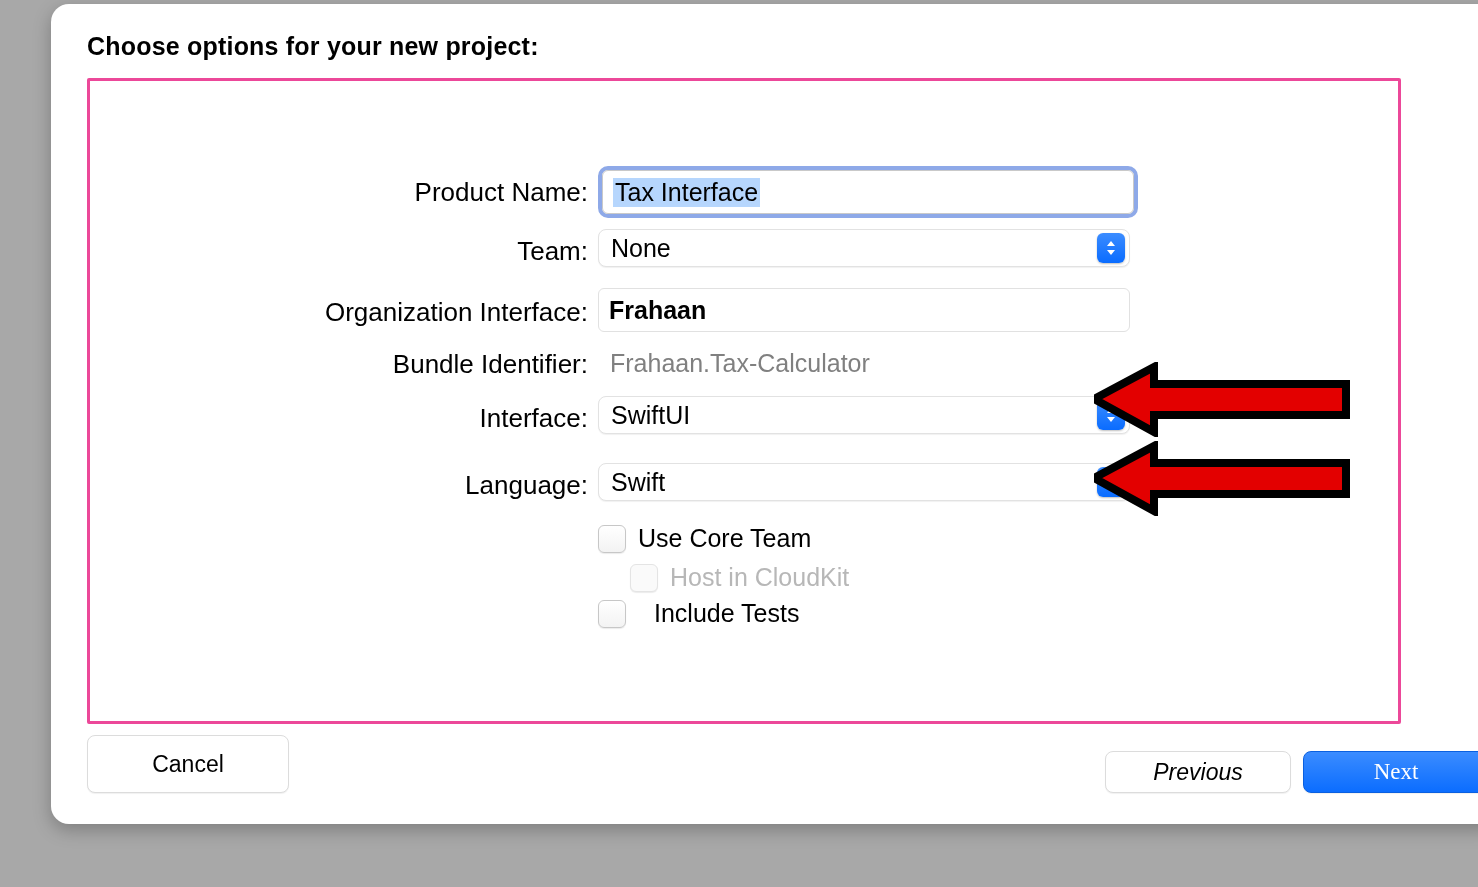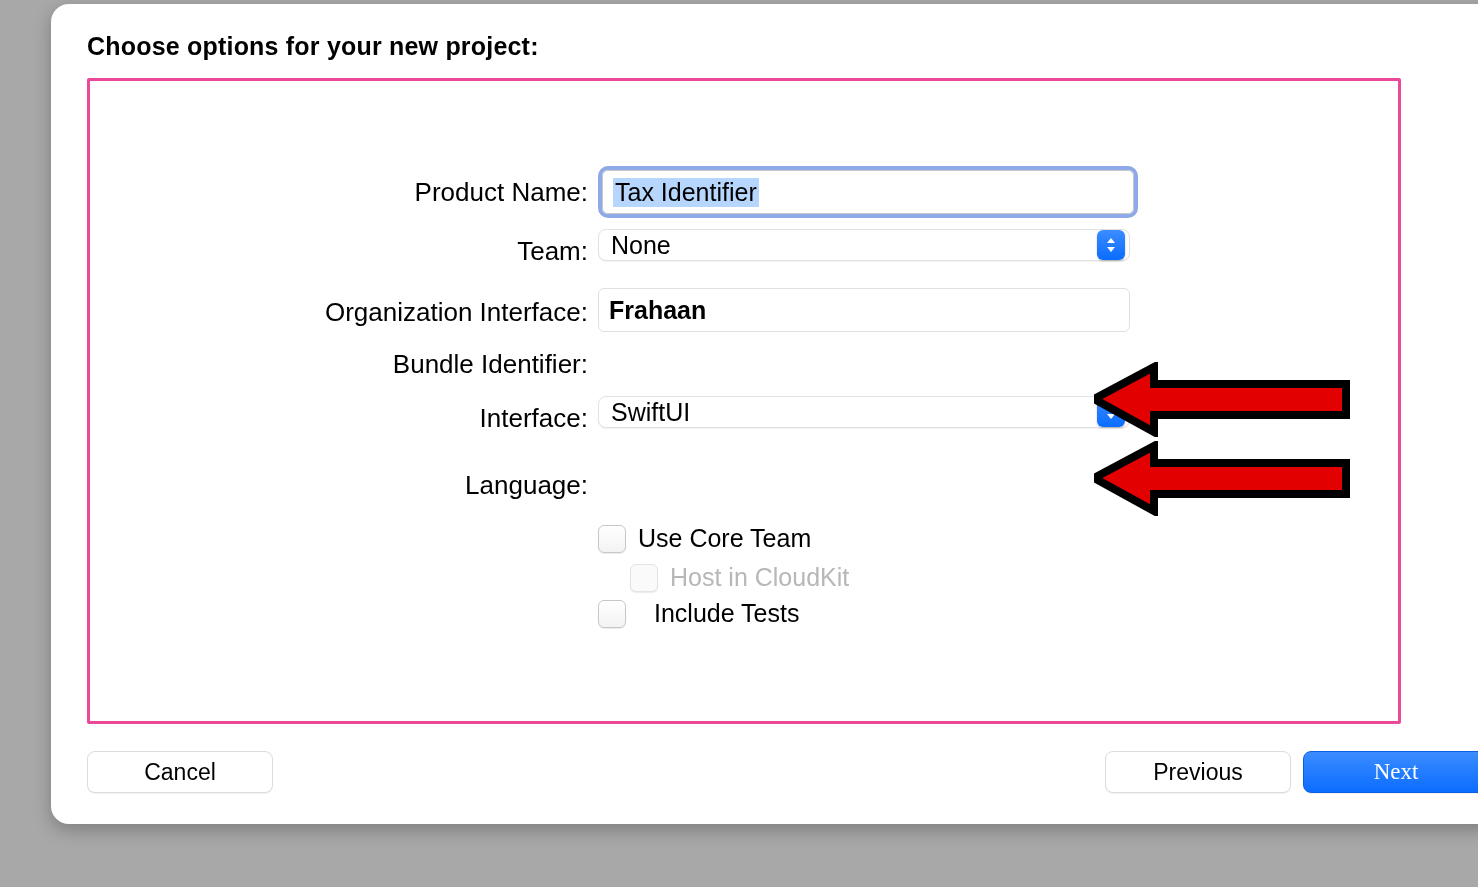--- a/index.html
+++ b/index.html
@@ -94,21 +94,21 @@
   }
 
   .readonly-val {
     font-size: 25px;
     color: #808080;
     padding-left: 12px;
   }
 
   .popup {
     width: 100%;
-    height: 32px;
+    height: 38px;
     box-sizing: border-box;
     border: 1px solid #e2e2e2;
     border-radius: 8px;
     background: #fff;
     display: flex;
     align-items: center;
     padding: 0 12px;
     font-size: 25px;
     position: relative;
     box-shadow: 0 1px 1px rgba(0,0,0,0.06);
@@ -158,43 +158,43 @@
     border-radius: 8px;
     border: 1px solid #dcdcdc;
     background: #fff;
     font-size: 23px;
     display: flex;
     align-items: center;
     justify-content: center;
     padding: 0 24px;
     box-shadow: 0 1px 1px rgba(0,0,0,0.06);
   }
-  .btn.cancel { left: 36px; width:184px; padding:0; }
-  .btn.prev   { right: 210px; width:184px; padding:0; }
+  .btn.cancel { left: 36px; width:184px; padding:8px; }
+  .btn.prev   { right: 210px; width:184px; padding:0;font-style:italic; }
   .btn.next   { right: 12px; width:184px; padding:0; background: linear-gradient(#3b8cff,#0b6dff); border:1px solid #0a60e0; color:#fff;font-family:Liberation Serif, serif; }
 
   
   .arrow {
     position: absolute;
     pointer-events: none;
   }
 </style>
 </head>
 <body>
 
 <div class="window">
 
   <div class="heading">Choose options for your new project:</div>
 
   <div class="inner">
 
     <div class="lbl" style="top:96px;">Product Name:</div>
     <div class="val-wrap focused-wrap" style="top:85px;">
       <div class="text-field">
-        <span class="selected-text">Tax Identifier</span>
+        <span class="selected-text">Tax Interface</span>
       </div>
     </div>
 
     <div class="lbl" style="top:155px;">Team:</div>
     <div class="val-wrap" style="top:148px;">
       <div class="popup">
         <span>None</span>
         <span class="popup-stepper">
           <svg width="12" height="18" viewBox="0 0 12 18">
               <path d="M6 2 L10 7 L2 7 Z M6 16 L2 11 L10 11 Z" fill="#fff"></path>
@@ -204,34 +204,47 @@
     </div>
 
     <div class="lbl" style="top:216px;">Organization Interface:</div>
     <div class="val-wrap" style="top:207px;">
       <div class="plain-field">
         <span>Frahaan</span>
       </div>
     </div>
 
     <div class="lbl" style="top:268px;">Bundle Identifier:</div>
+    <div class="val-wrap" style="top:268px;">
+      <span class="readonly-val">Frahaan.Tax-Calculator</span>
+    </div>
 
     <div class="lbl" style="top:322px;">Interface:</div>
     <div class="val-wrap" style="top:315px;">
       <div class="popup">
         <span>SwiftUI</span>
         <span class="popup-stepper">
           <svg width="12" height="18" viewBox="0 0 12 18">
               <path d="M6 2 L10 7 L2 7 Z M6 16 L2 11 L10 11 Z" fill="#fff"></path>
             </svg>
         </span>
       </div>
     </div>
 
     <div class="lbl" style="top:389px;">Language:</div>
+    <div class="val-wrap" style="top:382px;">
+      <div class="popup">
+        <span>Swift</span>
+        <span class="popup-stepper">
+          <svg width="12" height="18" viewBox="0 0 12 18">
+              <path d="M6 2 L10 7 L2 7 Z M6 16 L2 11 L10 11 Z" fill="#fff"></path>
+            </svg>
+        </span>
+      </div>
+    </div>
 
     <div class="checkbox-row" style="top:443px;">
       <span class="chk"></span>
       <span>Use Core Team</span>
     </div>
     <div class="checkbox-row" style="top:482px; left:540px;">
       <span class="chk disabled"></span>
       <span class="disabled-text">Host in CloudKit</span>
     </div>
     <div class="checkbox-row" style="top:518px;gap:28px;">

